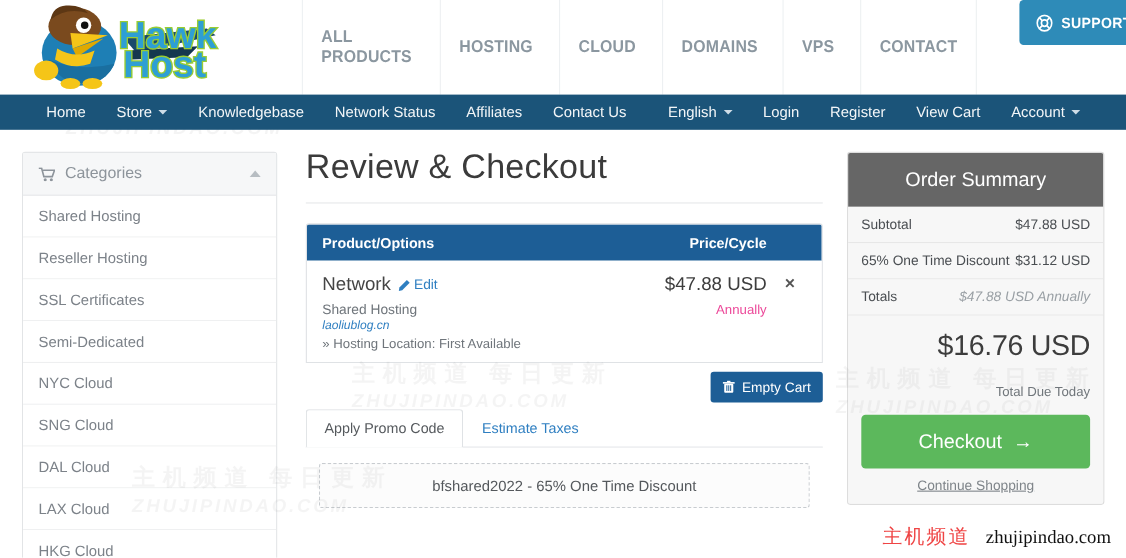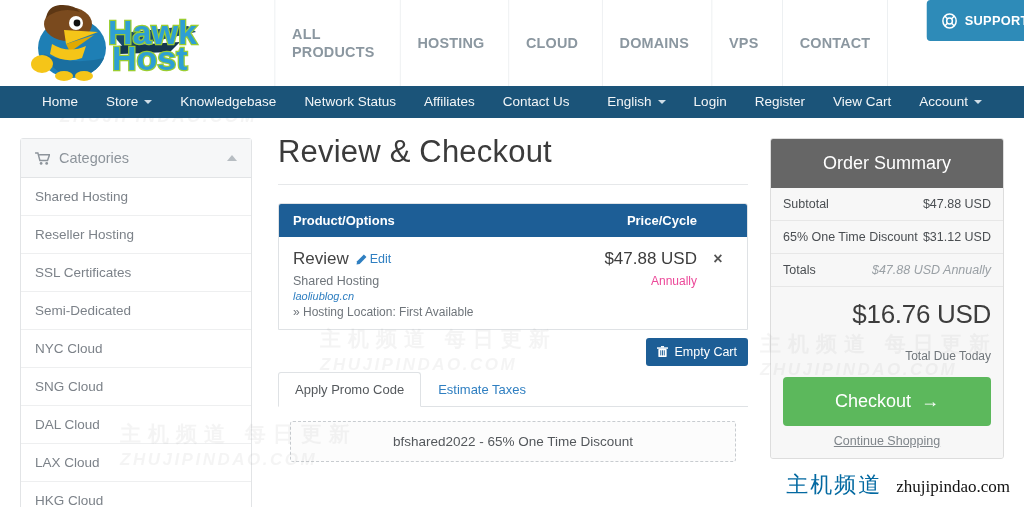--- a/index.html
+++ b/index.html
@@ -151,21 +151,21 @@
     display:flex; align-items:center; justify-content:center; gap:10px;
   }
   .continue-link { display:block; text-align:center; font-size:12.5px; color:#7f858a; margin-top:8px; cursor:pointer; }
 
   
   .wm-band {
     position:absolute; right:0; bottom:0; z-index: 30;
     background:#fff; padding: 7px 14px 7px 18px;
     display:flex; align-items:baseline; gap:14px;
   }
-  .wm-band .cn { font-size:22px; color:#0369a1; letter-spacing:2px; }
+  .wm-band .cn { font-size:18px; color:#ef4444; letter-spacing:2px; }
   .wm-band .en { font-size:17px; color:#111; font-family:"Liberation Serif", serif; }
 </style>
 </head>
 <body>
 
 <div id="page">
 
   <div class="wm-layer">
     <div class="wm" style="left:300px; top:60px;">
       <span class="cn">主机频道 每日更新</span>
@@ -314,21 +314,21 @@
 
 
       <div class="cart-table">
         <div class="cart-head">
           <span class="c1">Product/Options</span>
           <span class="c2">Price/Cycle</span>
         </div>
         <div class="cart-row">
           <div class="left">
             <div class="prod-name">
-              <span>Review</span>
+              <span>Network</span>
               <a class="edit-link" href="#">
                 <svg width="11" height="11" viewBox="0 0 12 12">
                   <path d="M8.6 0.6 L11.4 3.4 L4 10.8 L0.6 11.4 L1.2 8 Z" fill="#2f7fc1"></path>
                 </svg>
                 <span>Edit</span>
               </a>
             </div>
             <div class="prod-sub">Shared Hosting</div>
             <div class="prod-domain">laoliublog.cn</div>
             <div class="prod-opt">» Hosting Location: First Available</div>

